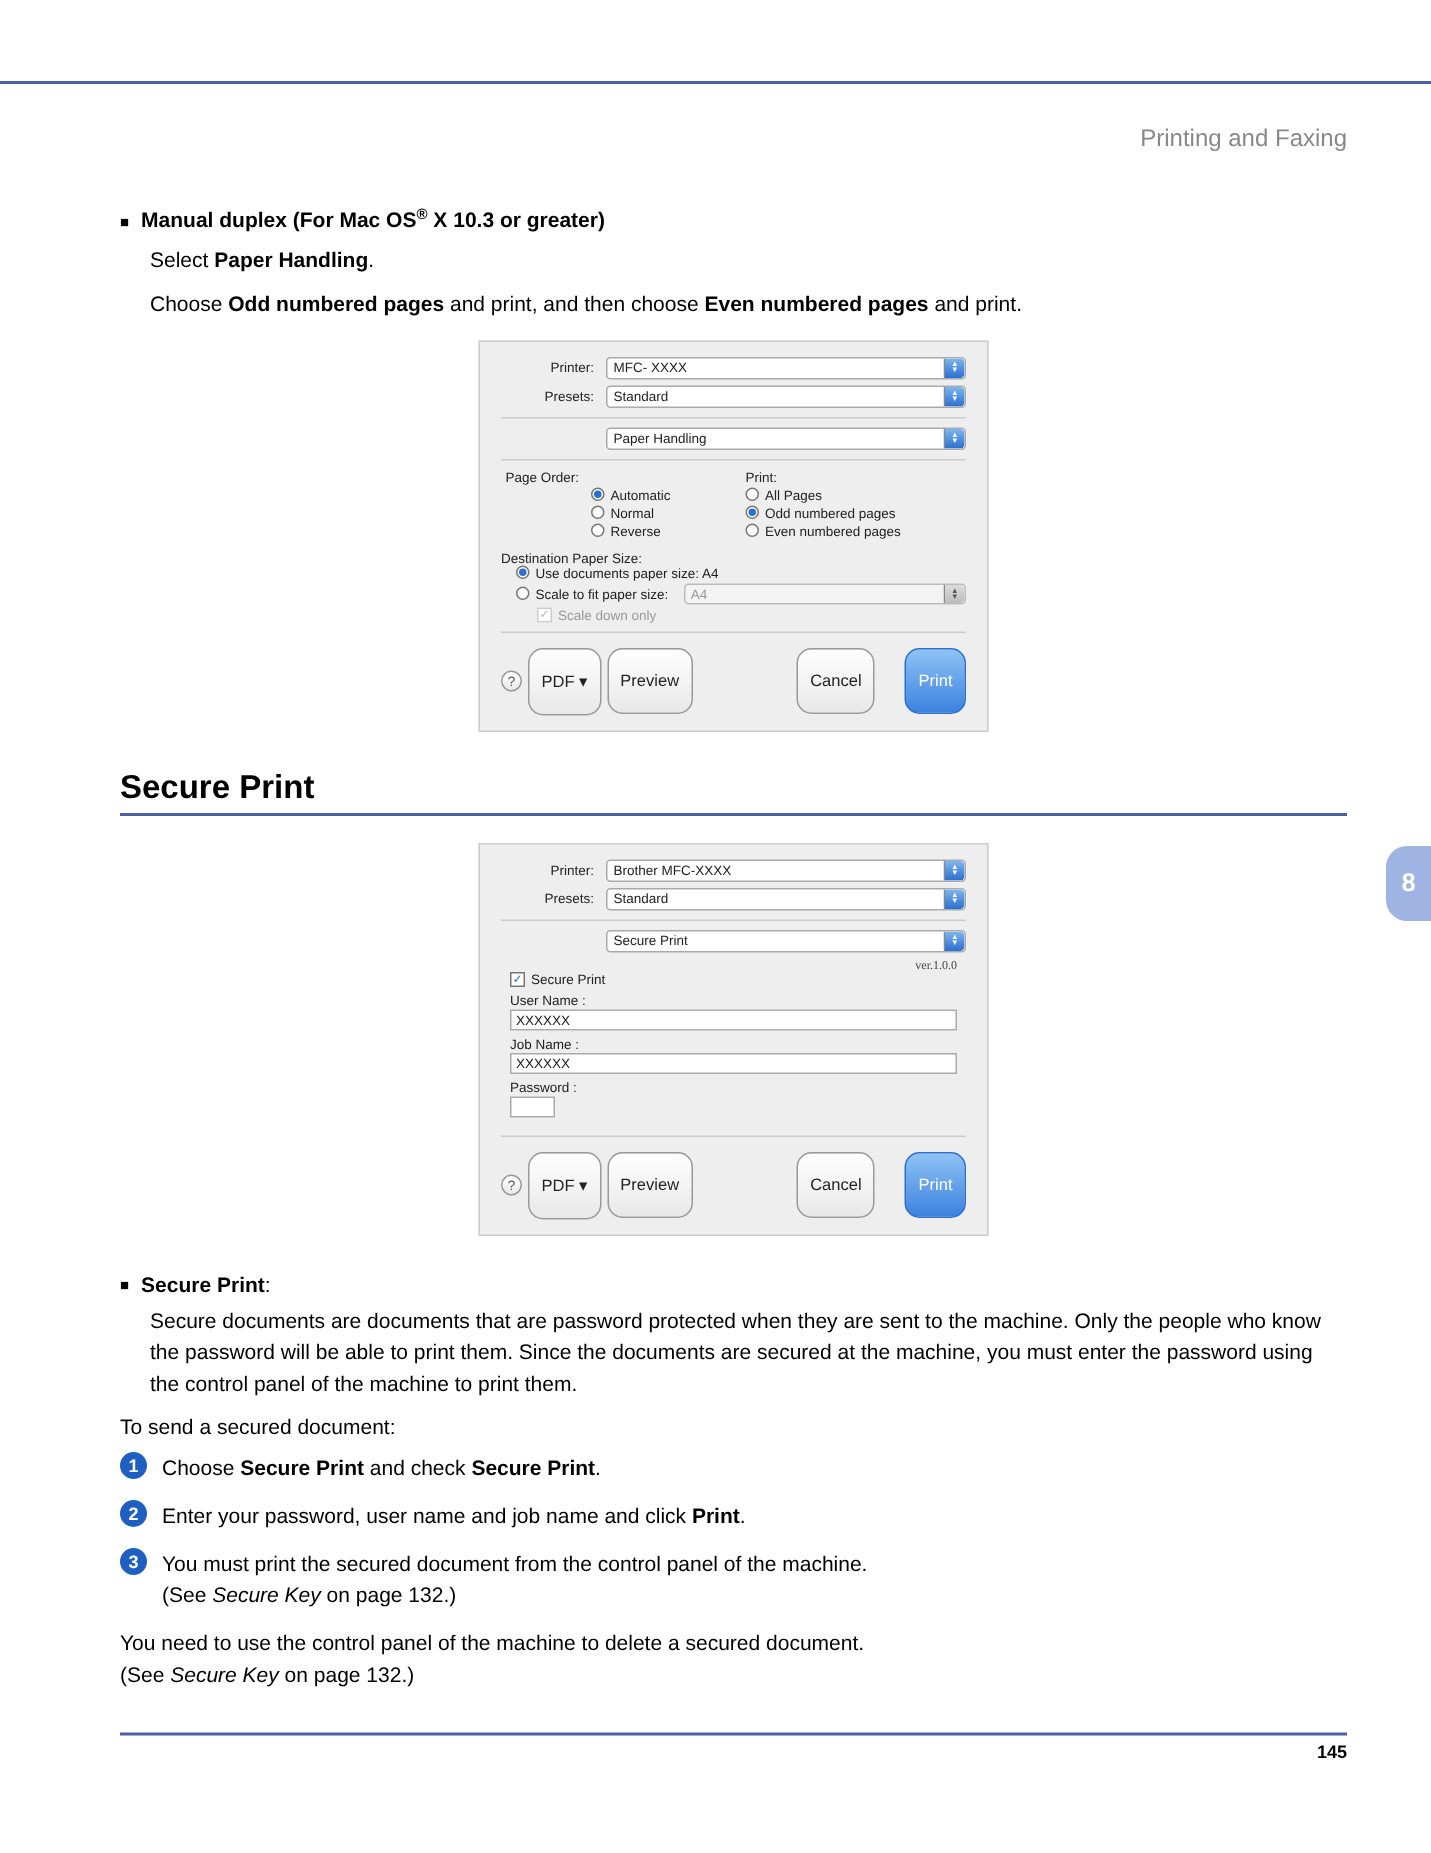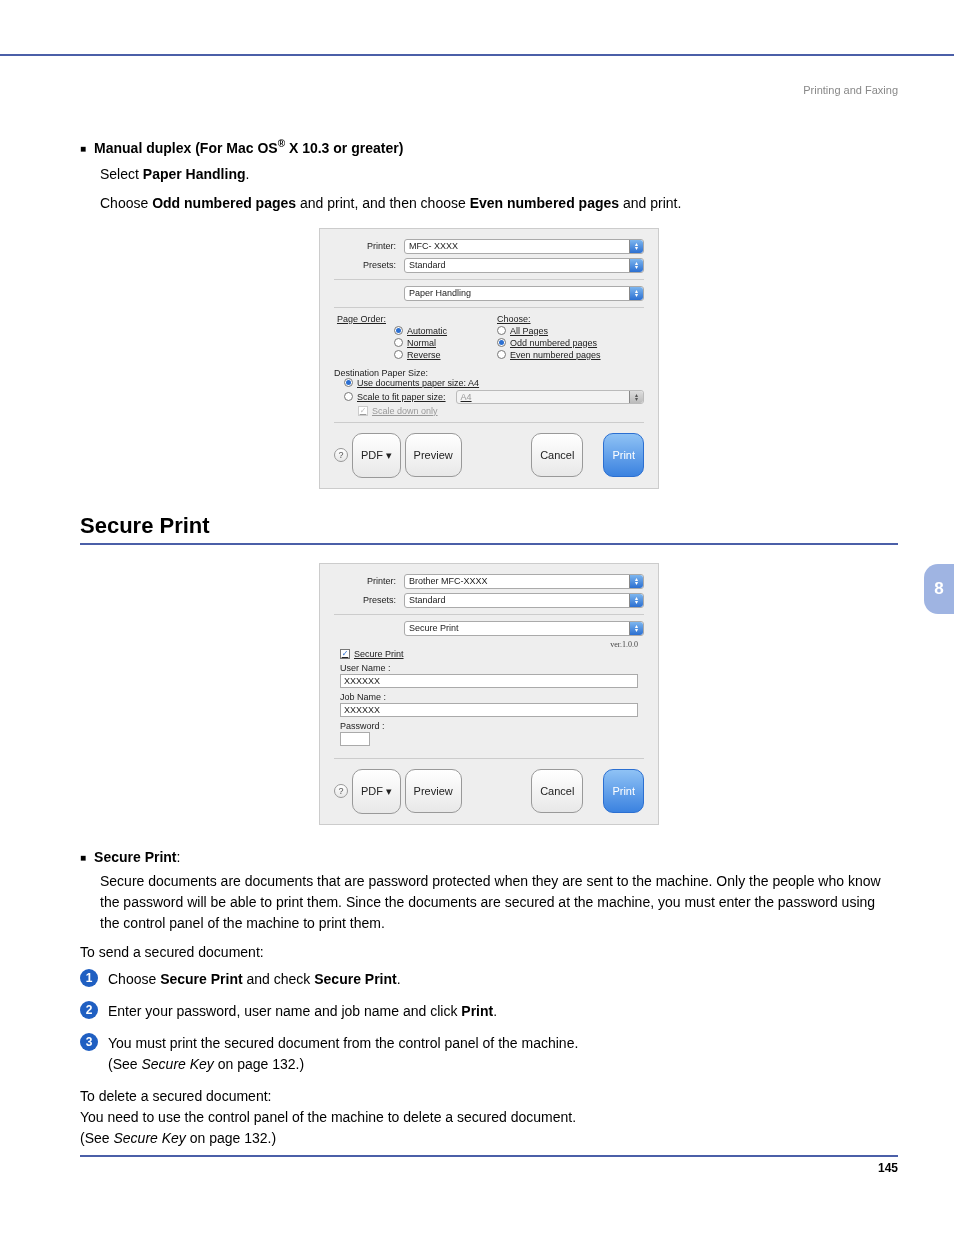--- a/index.html
+++ b/index.html
@@ -15,21 +15,21 @@
   .top-rule {
     position: absolute;
     left: 0; right: 0; top: 54px;
     height: 2px;
     background: #4b5fa8;
   }
   .header-right {
     position: absolute;
     top: 84px;
     right: 56px;
-    font-size: 11px;
+    font-size: 16px;
     color: #888;
   }
   .content {
     position: absolute;
     left: 80px;
     right: 56px;
     top: 138px;
   }
   .bullet-row {
     display: flex;
@@ -85,21 +85,21 @@
     align-items: center;
     justify-content: center;
     color: #fff;
     font-size: 6px;
     line-height: 4px;
   }
   .mac-select-cap.grey { background: linear-gradient(#ddd,#bbb); color:#555; }
   .dlg-sep { height: 1px; background: #ccc; margin: 6px 0; }
   .two-col { display: flex; gap: 16px; }
   .col { flex: 1; }
-  .opt-row { display: flex; align-items: center; gap: 4px; margin-bottom: 2px; text-decoration: underline; }
+  .opt-row { display: flex; align-items: center; gap: 4px; margin-bottom: 2px; }
   .radio {
     width: 9px; height: 9px;
     border: 1px solid #777;
     border-radius: 50%;
     display: inline-flex;
     align-items: center; justify-content: center;
     background: #fff;
   }
   .radio.on::after {
     content: "";
@@ -264,21 +264,21 @@
               <span>Normal</span>
             </div>
           <div class="opt-row">
               <span class="radio"></span>
               <span>Reverse</span>
             </div>
         </div>
       </div>
       <div class="col">
         <div class="opt-row">
-            <span>Choose:</span>
+            <span>Print:</span>
           </div>
         <div class="opt-row">
             <span class="radio"></span>
             <span>All Pages</span>
           </div>
         <div class="opt-row">
             <span class="radio on"></span>
             <span>Odd numbered pages</span>
           </div>
         <div class="opt-row">
@@ -398,21 +398,20 @@
     </div>
     <div class="step">
       <div class="step-num">3</div>
       <div class="step-text">
         <div>You must print the secured document from the control panel of the machine.</div>
         <div><span>(See </span><em>Secure Key</em><span> on page 132.)</span></div>
       </div>
     </div>
   </div>
 
-  <div class="para">To delete a secured document:</div>
   <div class="para" style="margin-top:0">You need to use the control panel of the machine to delete a secured document.</div>
   <div class="para" style="margin-top:0">
     <span>(See </span><em>Secure Key</em><span> on page 132.)</span>
   </div>
 
 </div>
 
 <div class="side-tab">8</div>
 <div class="page-num-rule"></div>
 <div class="page-num">145</div>

